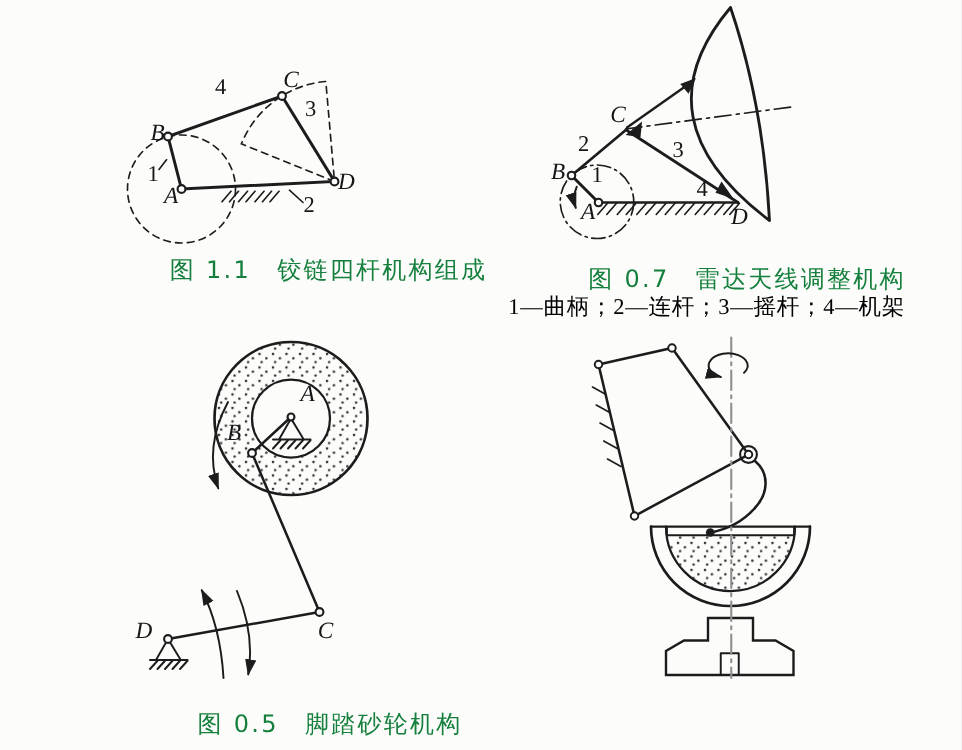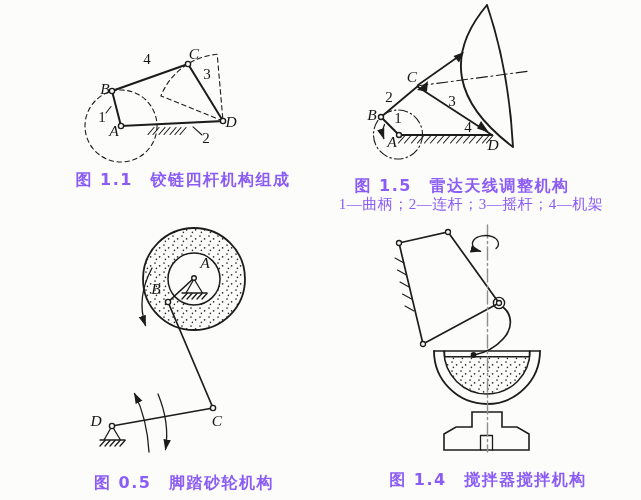--- a/index.html
+++ b/index.html
@@ -4,27 +4,27 @@
 <style>
   html,body{margin:0;padding:0;background:#e9e9e9;}
   .stage{
     position:relative;width:641px;height:500px;overflow:hidden;
     background:#fcfcfb;font-family:"Liberation Serif",serif;color:#1c1c1c;
   }
   svg.art{position:absolute;left:0;top:0;}
   .cap{
     position:absolute;transform:translateX(-50%);
     font-family:"DejaVu Sans","Liberation Sans",sans-serif;
-    font-weight:bold;font-size:16px;letter-spacing:1.5px;
-    color:#8b5cf6;white-space:nowrap;
+    font-weight:normal;font-size:16px;letter-spacing:1.5px;
+    color:#15803d;white-space:nowrap;margin-left:36px;
   }
   .legend{
     position:absolute;transform:translateX(-50%);
     font-family:"Liberation Serif",serif;font-size:15px;
-    color:#8b5cf6;white-space:nowrap;letter-spacing:.5px;
+    color:#000000;white-space:nowrap;letter-spacing:.5px;
   }
   .lbl{
     position:absolute;transform:translate(-50%,-50%);
     font-family:"Liberation Serif",serif;font-style:italic;
     font-size:15.5px;color:#161616;line-height:1;white-space:nowrap;
   }
   .num{font-style:normal;font-size:15px;}
 </style>
 </head>
 <body>
@@ -150,18 +150,17 @@
   <span class="lbl num" style="left:389px;top:97px">2</span>
   <span class="lbl num" style="left:452px;top:101px">3</span>
   <span class="lbl num" style="left:468px;top:127px">4</span>
 
   <span class="lbl" style="left:205px;top:263px">A</span>
   <span class="lbl" style="left:156px;top:289px">B</span>
   <span class="lbl" style="left:217px;top:421px">C</span>
   <span class="lbl" style="left:96px;top:421px">D</span>
 
   <div class="cap" style="left:183px;top:170px">图 1.1　铰链四杆机构组成</div>
-  <div class="cap" style="left:462px;top:176px">图 1.5　雷达天线调整机构</div>
+  <div class="cap" style="left:462px;top:176px">图 0.7　雷达天线调整机构</div>
   <div class="legend" style="left:471px;top:195px">1—曲柄；2—连杆；3—摇杆；4—机架</div>
   <div class="cap" style="left:184px;top:473px">图 0.5　脚踏砂轮机构</div>
-  <div class="cap" style="left:488px;top:470px">图 1.4　搅拌器搅拌机构</div>
 
 </div>
 
 </body></html>

